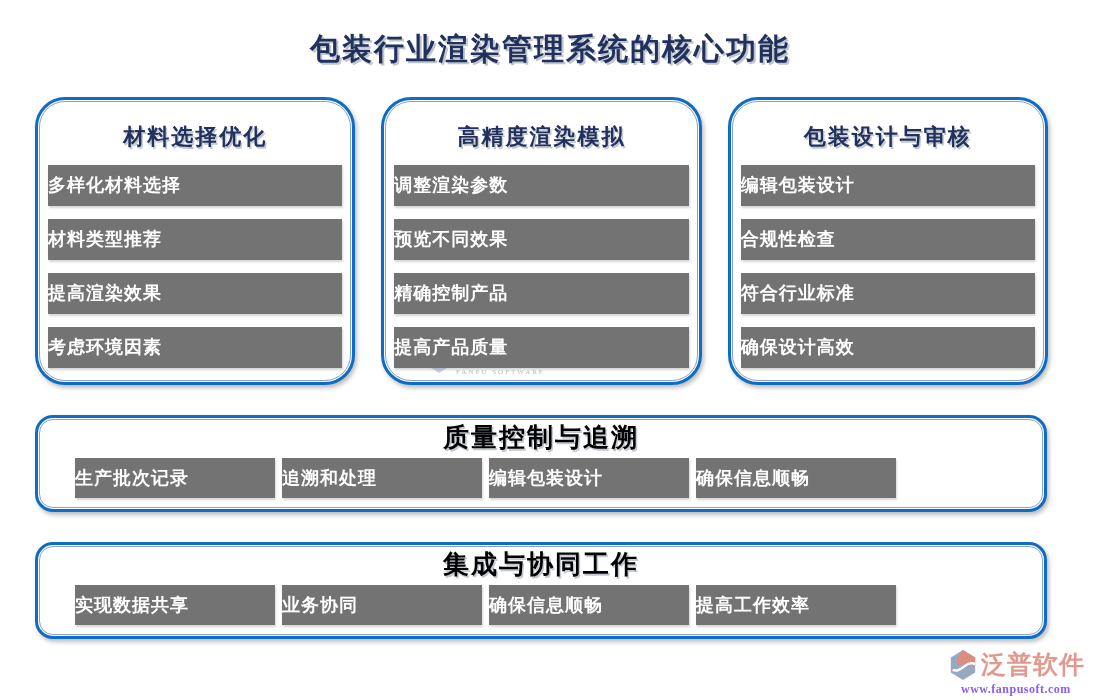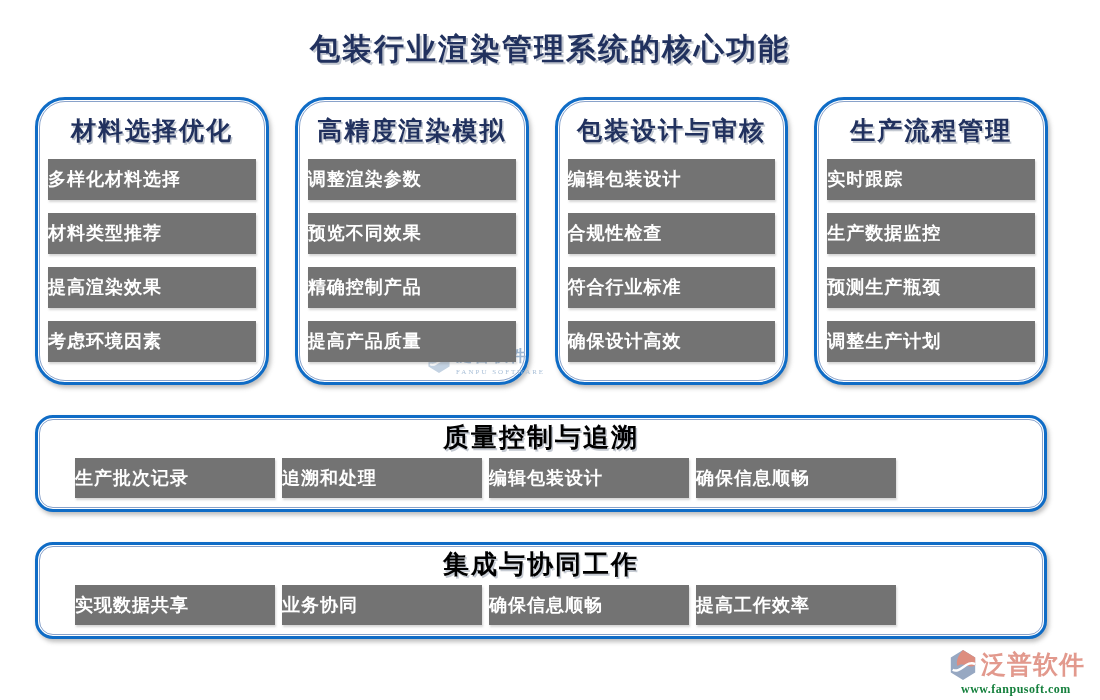--- a/index.html
+++ b/index.html
@@ -18,21 +18,21 @@
   .col {
     flex:1; height:288px; background:#ffffff;
     border:3px solid #0f6cc6; border-radius:30px; position:relative;
     box-shadow:2px 3px 4px rgba(110,110,110,0.45);
   }
   .col::before {
     content:""; position:absolute; inset:1px; border:1px solid rgba(20,70,150,0.5);
     border-radius:26px; pointer-events:none;
   }
   .col-header {
-    margin-top:16px; text-align:center; font-size:25px; font-weight:bold;
+    margin-top:22px; text-align:center; font-size:22px; font-weight:bold;
     color:#21315e; letter-spacing:2px; line-height:30px;
     text-shadow:1.5px 1.5px 0 rgba(140,150,165,0.5);
   }
   .col-btns { margin-top:13px; padding:0 10px; display:flex; flex-direction:column; gap:13px; }
   .btn {
     position:relative; z-index:2;
     height:41px; line-height:41px; background:#737373; color:#ffffff;
     font-size:18px; font-weight:bold; text-align:left; letter-spacing:1px;
     box-shadow:1px 2px 2px rgba(120,120,120,0.3);
   }
@@ -56,21 +56,21 @@
   .row-btns { position:absolute; left:37px; top:40px; display:flex; gap:7px; }
   .row-btn { width:200px; height:40px; line-height:40px; }
   
   .watermark { position:absolute; left:426px; top:346px; z-index:1; display:flex; gap:4px; align-items:flex-start; }
   .wm-name { font-size:16px; font-weight:bold; color:#9db7d3; letter-spacing:2px; }
   .wm-sub { font-size:7px; color:#aac0d8; letter-spacing:2px; margin-top:1px; }
   
   .logo { position:absolute; left:948px; top:648px; }
   .logo-top { display:flex; align-items:center; gap:3px; }
   .logo-name { font-size:25px; font-weight:bold; color:#e2998d; letter-spacing:1px; }
-  .logo-url { font-size:12px; font-weight:bold; color:#15803d; margin-left:13px; margin-top:1px; letter-spacing:0.5px; }
+  .logo-url { font-size:12px; font-weight:bold; color:#8b5cf6; margin-left:13px; margin-top:1px; letter-spacing:0.5px; }
 </style>
 </head>
 <body>
 
 <div class="page">
 
   <div class="title">包装行业渲染管理系统的核心功能</div>
 
   <div class="watermark">
     <svg width="26" height="28" viewBox="0 0 32 34">
@@ -109,29 +109,20 @@
     <div class="col">
       <div class="col-header">包装设计与审核</div>
       <div class="col-btns">
         <div class="btn">编辑包装设计</div>
         <div class="btn">合规性检查</div>
         <div class="btn">符合行业标准</div>
         <div class="btn">确保设计高效</div>
       </div>
     </div>
 
-    <div class="col">
-      <div class="col-header">生产流程管理</div>
-      <div class="col-btns">
-        <div class="btn">实时跟踪</div>
-        <div class="btn">生产数据监控</div>
-        <div class="btn">预测生产瓶颈</div>
-        <div class="btn">调整生产计划</div>
-      </div>
-    </div>
 
   </div>
 
   <div class="wide row1">
     <div class="row-header">质量控制与追溯</div>
     <div class="row-btns">
       <div class="btn row-btn">生产批次记录</div>
       <div class="btn row-btn">追溯和处理</div>
       <div class="btn row-btn">编辑包装设计</div>
       <div class="btn row-btn">确保信息顺畅</div>

